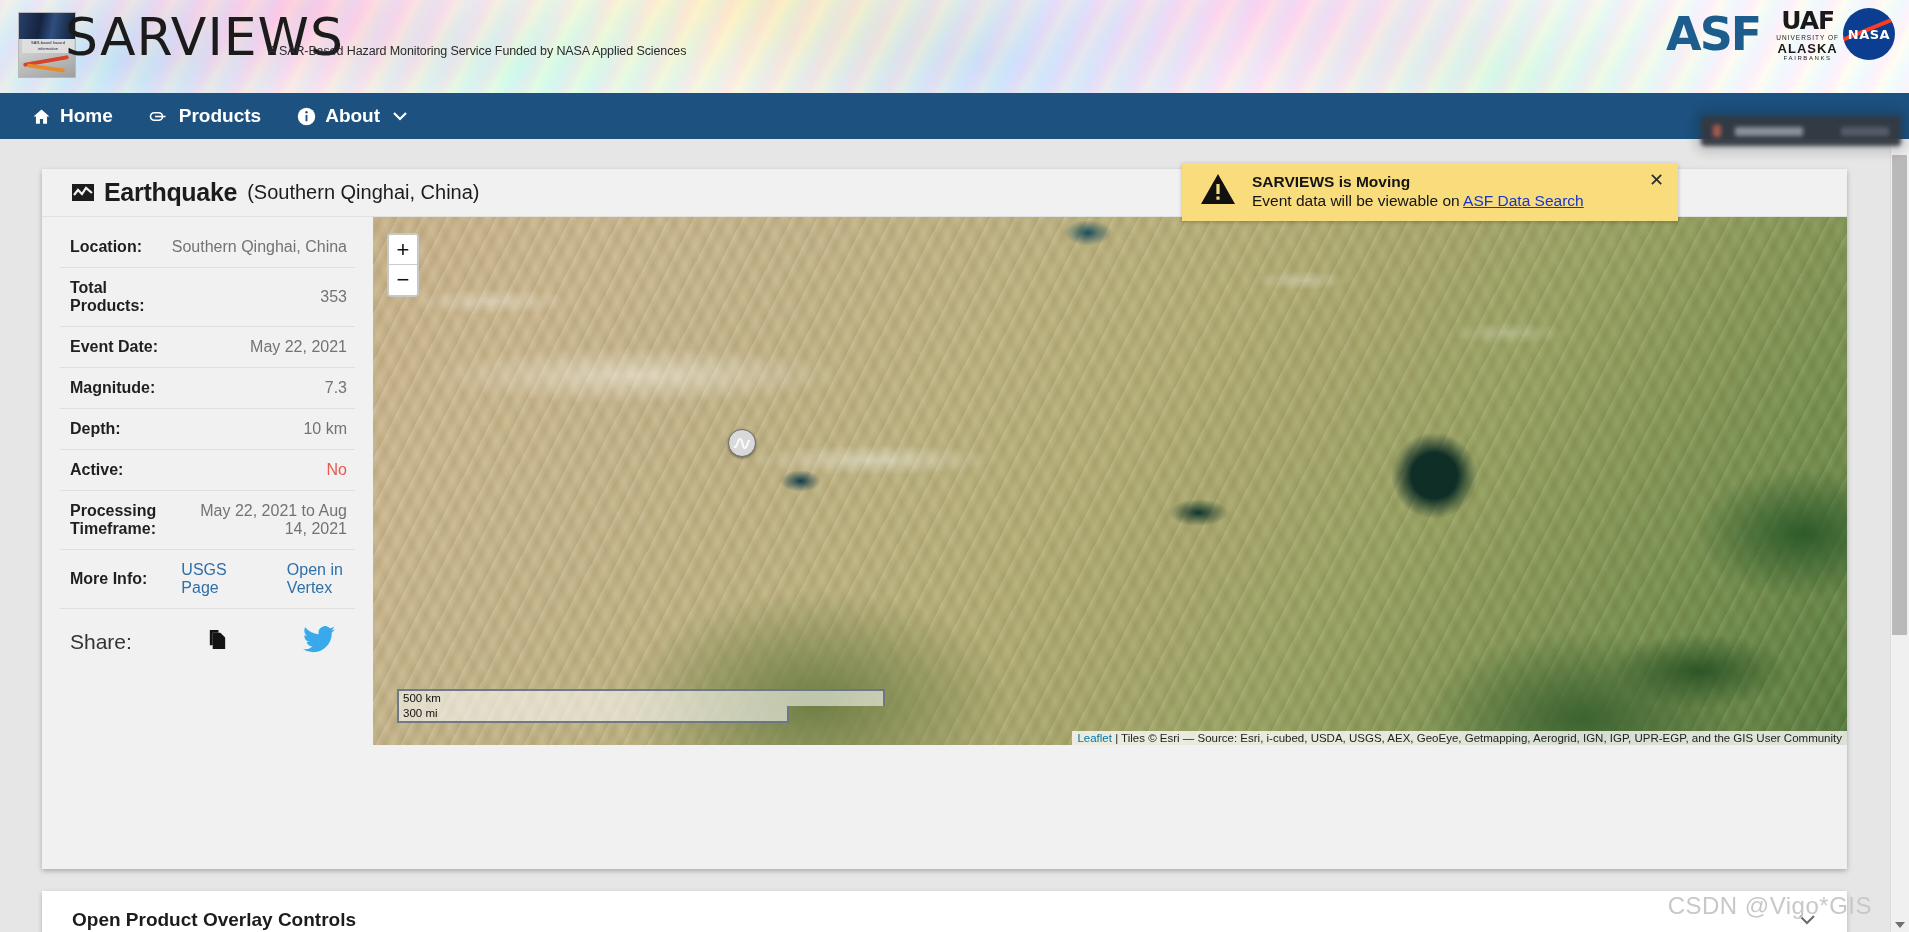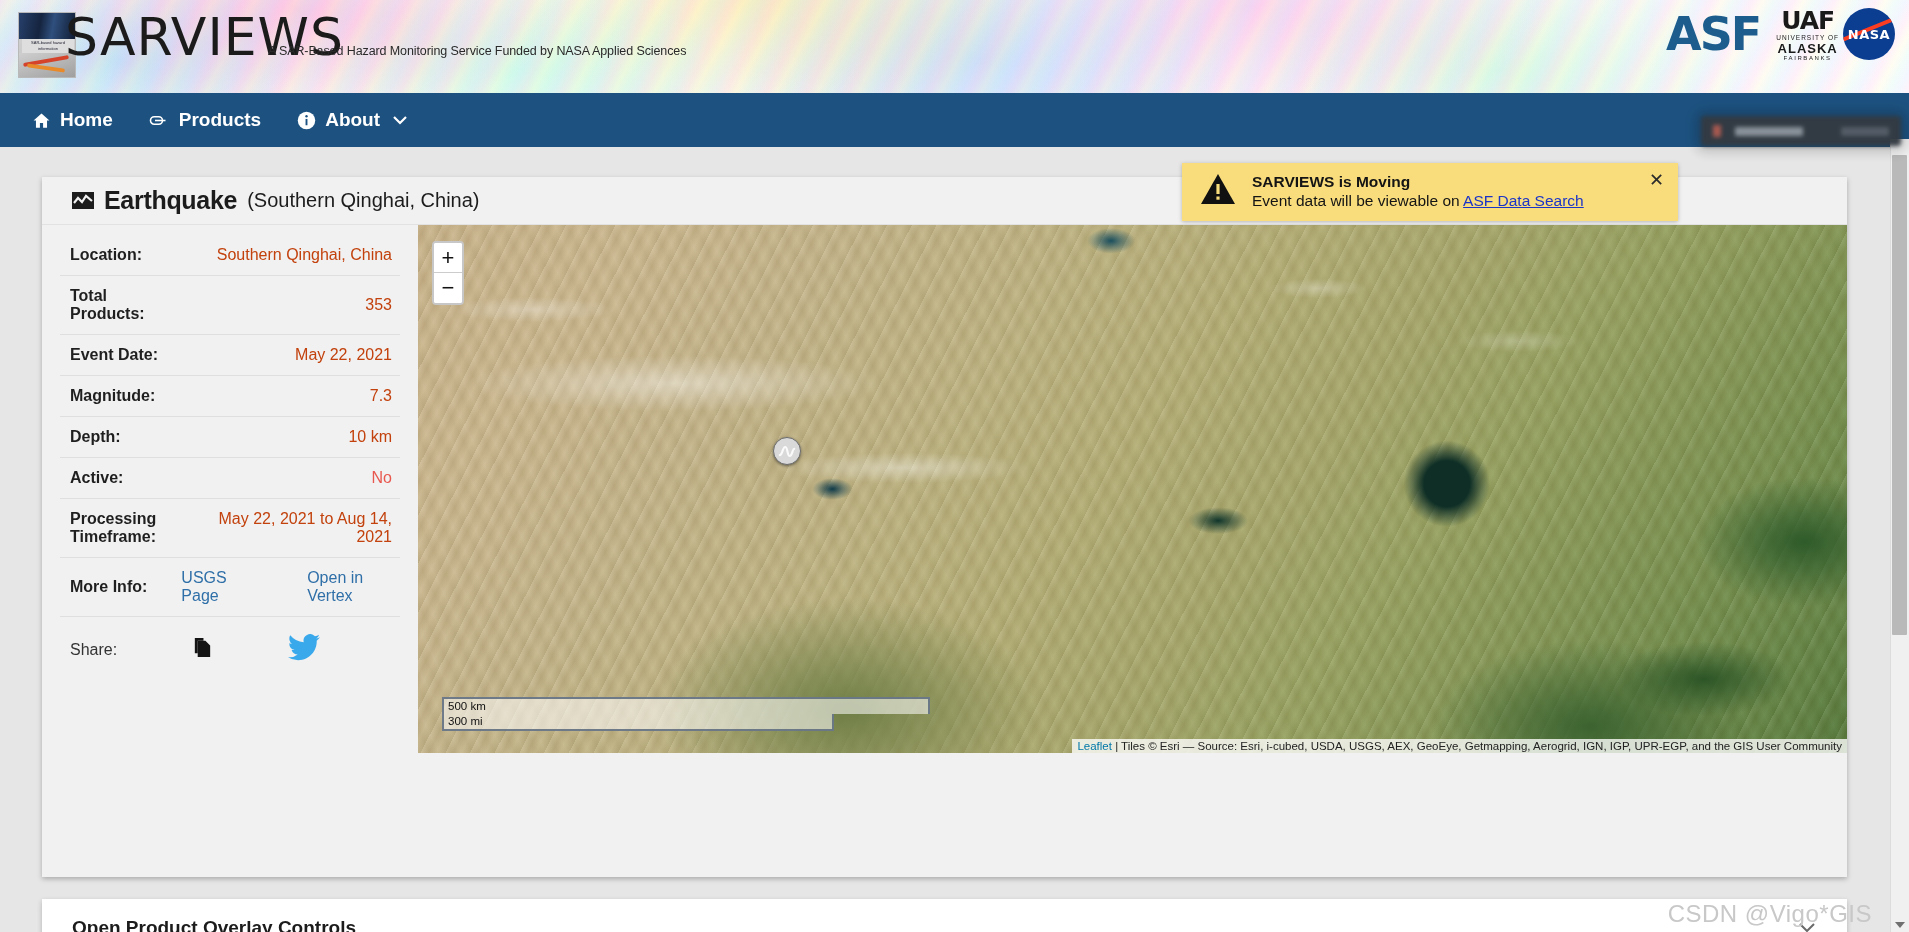--- a/index.html
+++ b/index.html
@@ -69,21 +69,21 @@
   .uaf-small{ font-size:6px; letter-spacing:1.6px;}
   .nasa-ball{ width:52px;height:52px;border-radius:50%;background:#0b3d91;position:relative;overflow:hidden;
               display:flex;align-items:center;justify-content:center;}
   .nasa-ball .swoosh{position:absolute;left:-6px;top:18px;width:70px;height:4px;background:#fc3d21;
               transform:rotate(-22deg);border-radius:3px;}
   .nasa-ball .nasa-t{position:relative;color:#fff;font-weight:bold;font-size:13px;letter-spacing:.5px;
               font-family:"DejaVu Sans",sans-serif;z-index:2;}
 
   
   .navbar{
-    position:relative; height:54px; background:#1d5280; width:1909px;
+    position:relative; height:46px; background:#1d5280; width:1909px;
     display:flex; align-items:center; padding-left:32px; gap:36px; z-index:5;
   }
   .nav-item{ display:flex; align-items:center; gap:9px; color:#ffffff;
              font-size:19px; font-weight:bold; cursor:pointer; }
   .nav-item svg{ display:block; }
   .chev{ margin-left:4px; }
 
   
   .os-overlay{
     position:absolute; right:8px; top:116px; width:200px; height:30px;
@@ -105,33 +105,33 @@
   }
   .event-head{
     height:48px; background:#f1f1f1; display:flex; align-items:center;
     padding-left:30px; gap:10px; border-bottom:1px solid #e2e2e2;
   }
   .eq-glyph{ width:22px;height:18px;display:flex;align-items:center;justify-content:center;}
   .event-title{ font-size:25px; font-weight:bold; color:#1c1c1c; letter-spacing:-.3px;}
   .event-sub{ font-size:20px; color:#1c1c1c; font-weight:400;}
 
   .event-body{ display:flex; height:528px; }
-  .info-panel{ width:376px; background:#f1f1f1; padding:10px 18px 0 18px;}
+  .info-panel{ width:331px; background:#f1f1f1; padding:10px 18px 0 18px;}
   .info-row{
     display:flex; align-items:center; justify-content:space-between;
     border-bottom:1px solid #dfdfdf; padding:11px 8px 11px 10px; min-height:40px;
   }
   .info-row:last-of-type{ border-bottom:none; }
   .info-label{ font-size:16px; font-weight:bold; color:#1f1f1f; max-width:110px; line-height:18px;}
-  .info-value{ font-size:16px; color:#c2410c; text-align:right;}
+  .info-value{ font-size:16px; color:#737373; text-align:right;}
   .info-value.neg{ color:#e8584f; }
   .link{ color:#2f6fa8; font-size:16px; cursor:pointer;}
   .more-links{ display:flex; gap:56px; flex:1; justify-content:flex-start; padding-left:34px;}
   .share-row{ display:flex; align-items:center; padding:17px 8px 8px 10px; }
-  .share-label{ font-size:16px; color:#333; }
+  .share-label{ font-size:21px; color:#333; }
   .share-icons{ display:flex; align-items:center; gap:74px; margin-left:74px;}
   .copy-ic{ cursor:pointer; }
   .tw-ic{ cursor:pointer; }
 
   
   .map-wrap{ position:relative; flex:1; overflow:hidden; background:#9fae86; }
   .map-img{
     position:absolute; inset:0;
     background:
       radial-gradient(circle 60px at 72% 49%, #0e2e26 0%, #0e2e26 38%, rgba(14,46,38,0) 72%),

